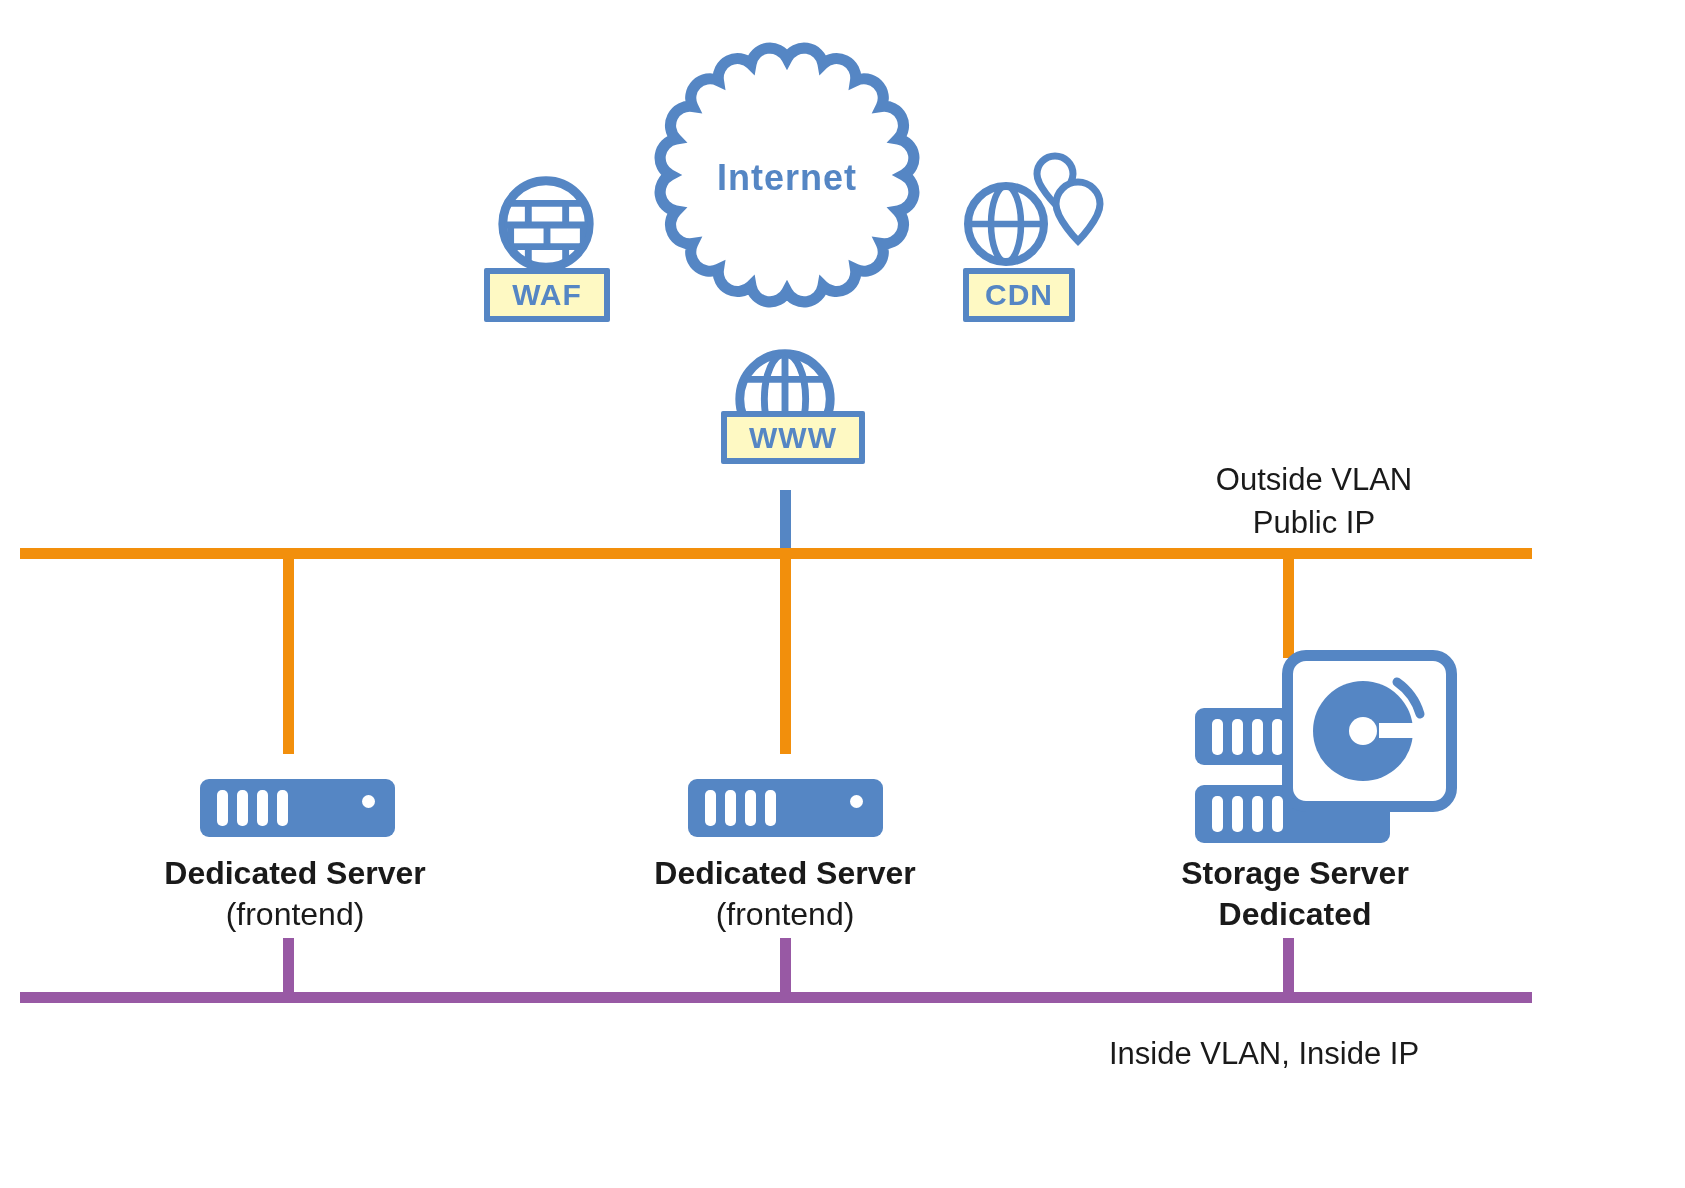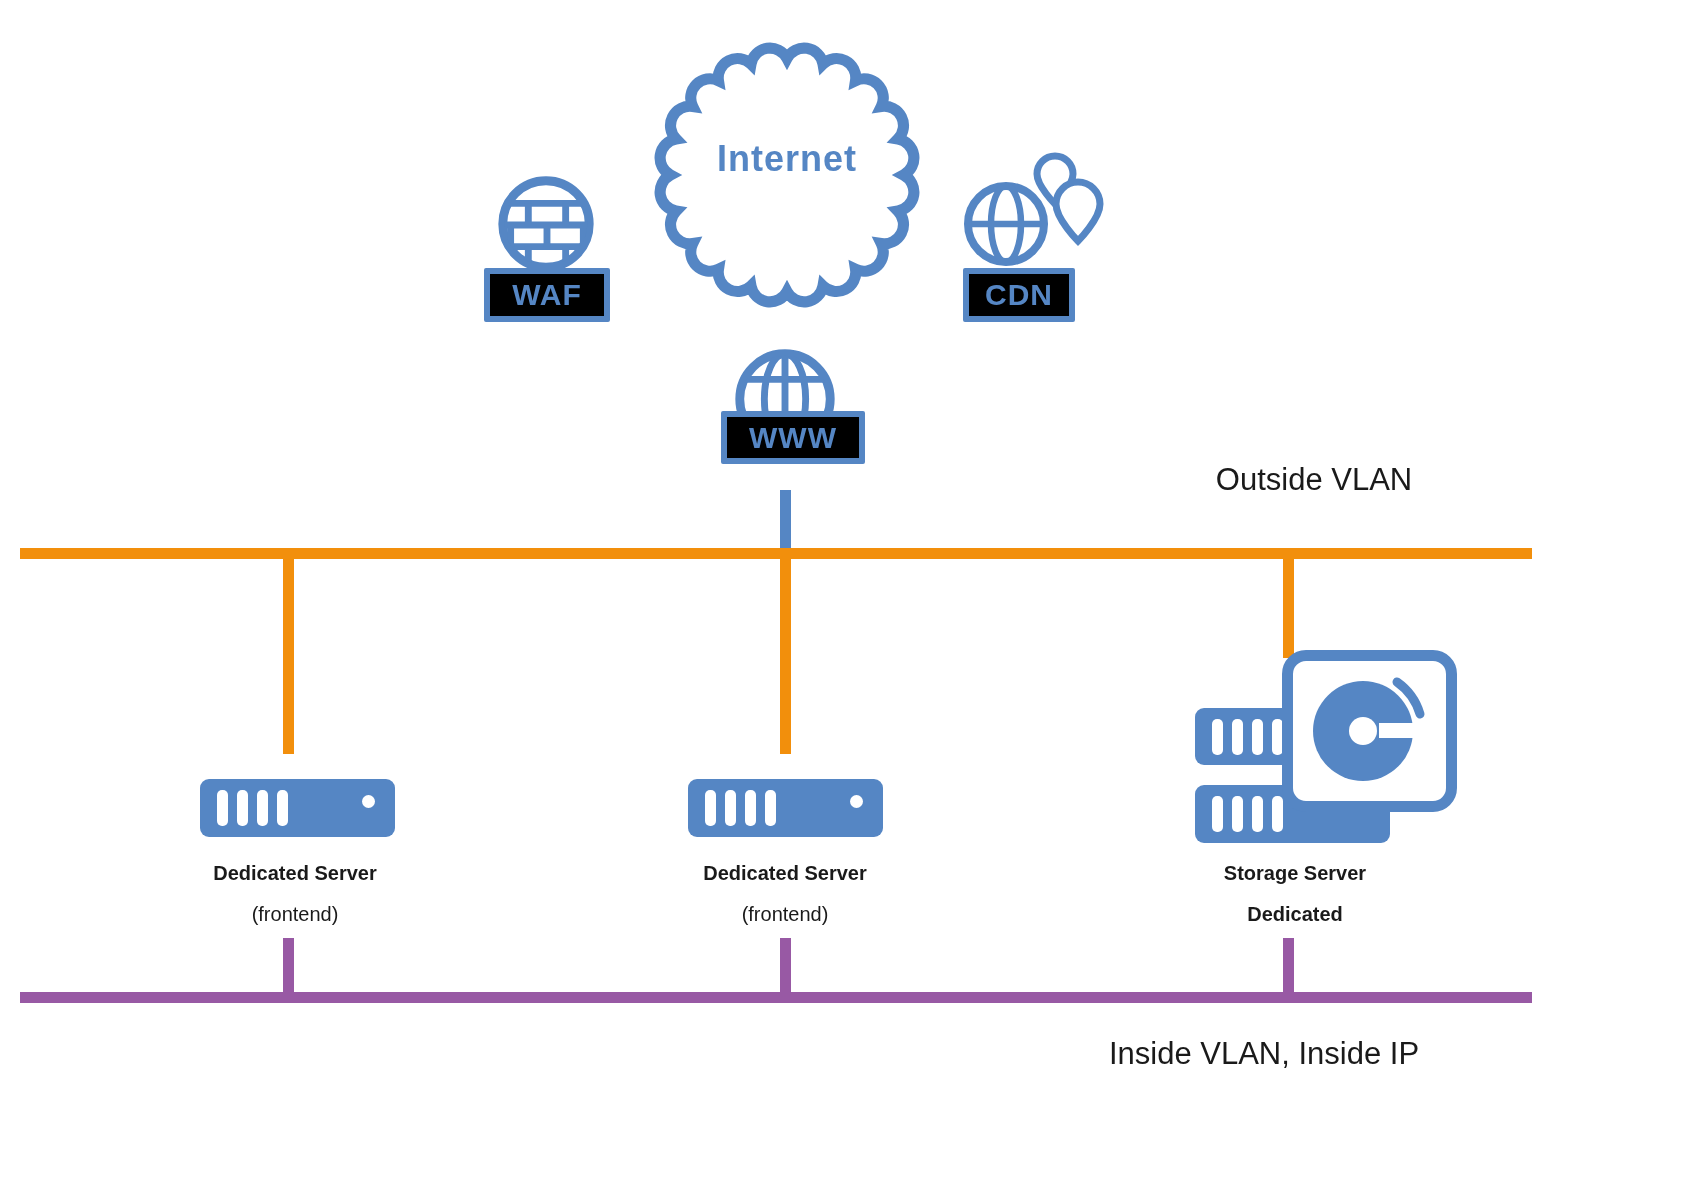--- a/index.html
+++ b/index.html
@@ -9,21 +9,21 @@
     --ink:#1A1A1A;
   }
   *{margin:0;padding:0;box-sizing:border-box}
   html,body{background:#fff}
   body{font-family:"Liberation Sans",sans-serif;color:var(--ink)}
   .canvas{position:relative;width:1685px;height:1188px;background:#fff;overflow:hidden}
   .abs{position:absolute}
   .icon{color:var(--blue)}
   .tag{
     position:absolute;display:flex;align-items:center;justify-content:center;
-    background:#000000;border:6px solid var(--blue);border-radius:2px;
+    background:#fef9c3;border:6px solid var(--blue);border-radius:2px;
     color:var(--blue);font-weight:700;font-size:30px;letter-spacing:1px;
   }
   .cloud-text{
     position:absolute;display:flex;align-items:center;justify-content:center;
     color:var(--blue);font-weight:700;font-size:36px;letter-spacing:1px;
   }
   .hline{position:absolute;height:11px}
   .vline{position:absolute;width:11px}
   .orange-bg{background:var(--orange)}
   .purple-bg{background:var(--purple)}
@@ -31,33 +31,33 @@
   .srv{
     position:absolute;background:var(--blue);border-radius:9px;
     display:flex;align-items:center;gap:9px;padding-left:17px;
   }
   .slot{width:11px;height:36px;background:#fff;border-radius:5px;flex:0 0 auto}
   .dot{position:absolute;right:20px;top:16px;width:13px;height:13px;border-radius:50%;background:#fff}
   .square{
     position:absolute;background:#fff;border:11px solid var(--blue);border-radius:24px;
     display:flex;align-items:center;justify-content:center;
   }
-  .label-block{position:absolute;text-align:center;font-size:20px;line-height:41px;color:var(--ink)}
+  .label-block{position:absolute;text-align:center;font-size:32px;line-height:41px;color:var(--ink)}
   .label-block .b{font-weight:700}
   .vlan-label{position:absolute;text-align:center;font-size:31px;line-height:43px;font-weight:500;color:var(--ink)}
 </style>
 </head>
 <body>
 
 <div class="canvas">
 
   <svg class="abs icon" style="left:645px;top:33px" width="284" height="284" viewBox="0 0 280 280" aria-hidden="true">
     <path d="M 255 140 A 19 19 0 0 1 249.4 175.5 A 19 19 0 0 1 233 207.6 A 19 19 0 0 1 207.6 233 A 19 19 0 0 1 175.5 249.4 A 19 19 0 0 1 140 255 A 19 19 0 0 1 104.5 249.4 A 19 19 0 0 1 72.4 233 A 19 19 0 0 1 47 207.6 A 19 19 0 0 1 30.6 175.5 A 19 19 0 0 1 25 140 A 19 19 0 0 1 30.6 104.5 A 19 19 0 0 1 47 72.4 A 19 19 0 0 1 72.4 47 A 19 19 0 0 1 104.5 30.6 A 19 19 0 0 1 140 25 A 19 19 0 0 1 175.5 30.6 A 19 19 0 0 1 207.6 47 A 19 19 0 0 1 233 72.4 A 19 19 0 0 1 249.4 104.5 A 19 19 0 0 1 255 140 Z" fill="#fff" stroke="currentColor" stroke-width="11"></path>
   </svg>
-  <div class="cloud-text" style="left:645px;top:17px;width:284px;height:284px">Internet</div>
+  <div class="cloud-text" style="left:645px;top:36px;width:284px;height:284px">Internet</div>
 
   <svg class="abs icon" style="left:487px;top:168px" width="118" height="113" viewBox="0 0 120 115" aria-hidden="true">
     <defs>
         <clipPath id="wafclip">
           <circle cx="60" cy="57" r="42"></circle>
         </clipPath>
       </defs>
     <circle cx="60" cy="57" r="44" fill="#fff" stroke="currentColor" stroke-width="9"></circle>
     <g clip-path="url(#wafclip)" stroke="currentColor" stroke-width="7">
       <line x1="10" y1="36" x2="110" y2="36"></line>
@@ -97,20 +97,21 @@
       <line x1="60" y1="10" x2="60" y2="110"></line>
     </g>
   </svg>
   <div class="tag" style="left:721px;top:411px;width:144px;height:53px">WWW</div>
 
   <div class="vline blue-bg" style="left:780px;top:490px;height:64px"></div>
 
   <div class="hline orange-bg" style="left:20px;top:548px;width:1512px"></div>
   <div class="vlan-label" style="left:1100px;top:458px;width:428px">
     <div>Outside VLAN</div>
+    <div>Public IP</div>
   </div>
 
   <div class="vline orange-bg" style="left:283px;top:556px;height:198px"></div>
   <div class="vline orange-bg" style="left:780px;top:556px;height:198px"></div>
   <div class="vline orange-bg" style="left:1283px;top:556px;height:102px"></div>
 
   <div class="srv" style="left:200px;top:779px;width:195px;height:58px">
     <span class="slot"></span>
     <span class="slot"></span>
     <span class="slot"></span>

